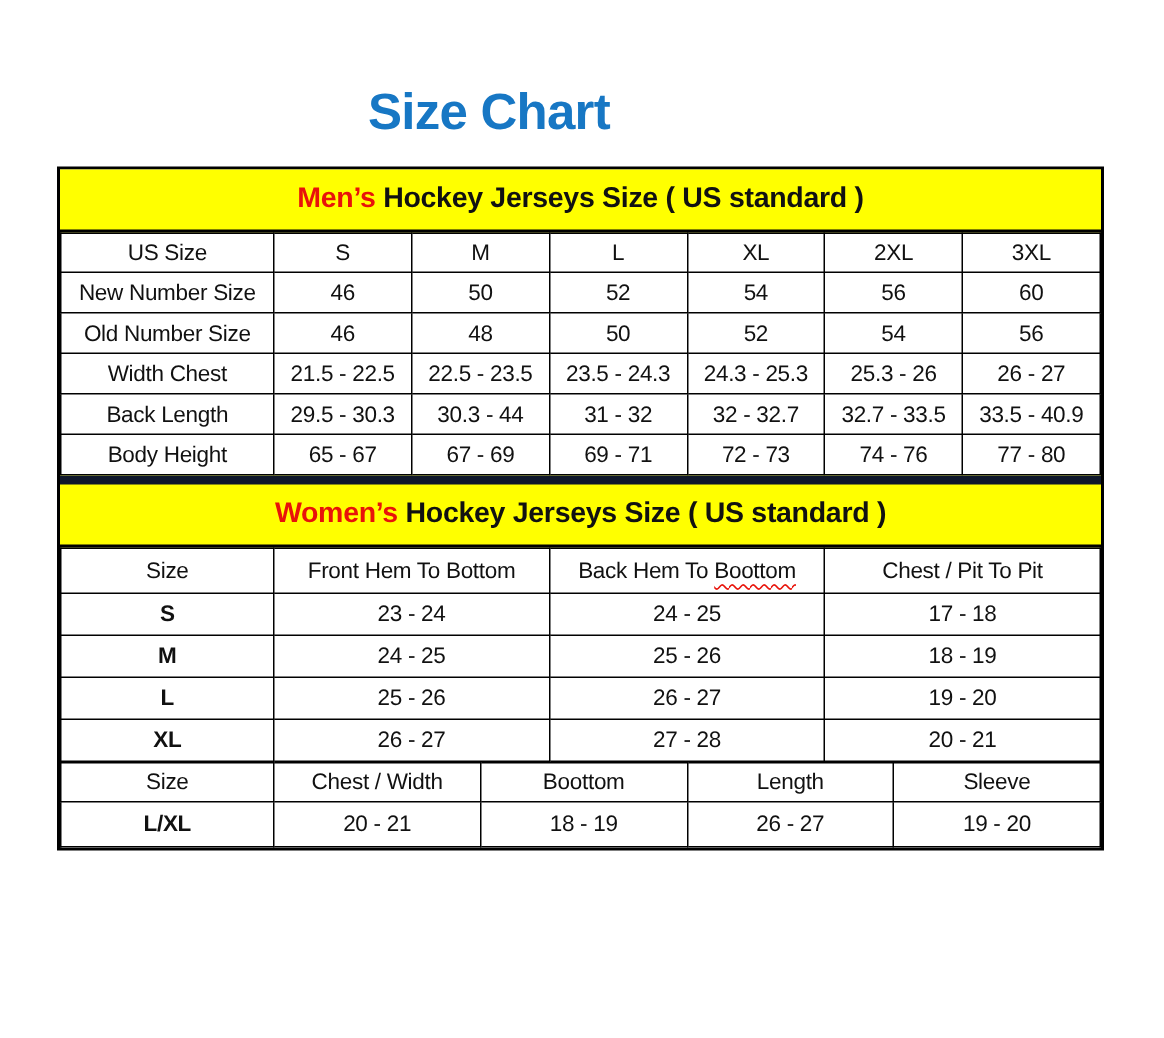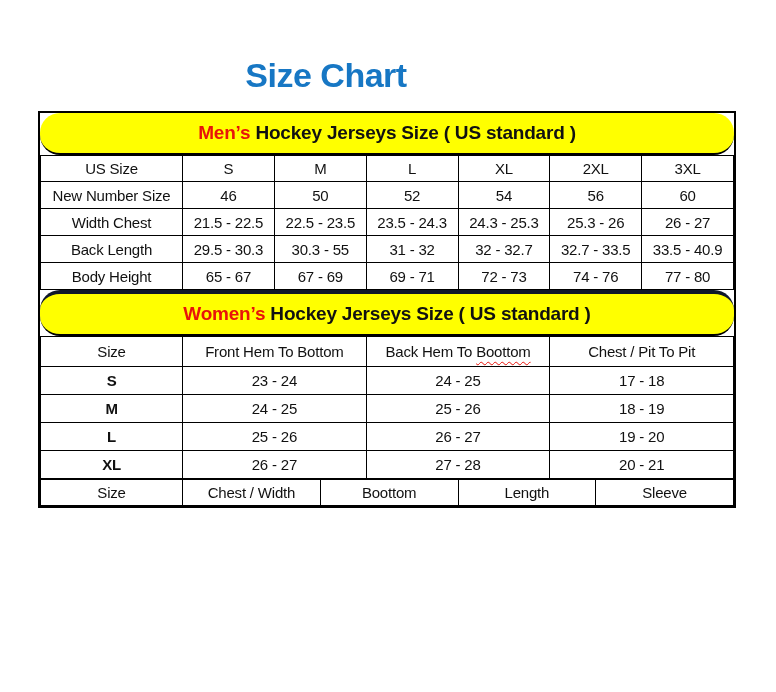--- a/index.html
+++ b/index.html
@@ -25,23 +25,22 @@
     border: 2px solid #000;
   }
   .banner {
     background: #ffff00;
     text-align: center;
     font-weight: bold;
     font-size: 19px;
     letter-spacing: -0.2px;
     padding: 9px 0;
     border-bottom: 2px solid #000;
-    border-radius: 20px;
-  }
-  .banner.mid { border-top: 4px solid #0f172a; text-align: center; }
+  }
+  .banner.mid { border-top: 6px solid #0f172a; text-align: center; }
   .banner .accent { color: #e8130a; }
   .banner .rest { color: #111; }
   table {
     width: 100%;
     border-collapse: collapse;
     table-layout: fixed;
   }
   th, td {
     border: 1px solid #000;
     text-align: center;
@@ -109,32 +108,41 @@
           <tr>
             <td class="lbl">New Number Size</td>
             <td>46</td>
             <td>50</td>
             <td>52</td>
             <td>54</td>
             <td>56</td>
             <td>60</td>
           </tr>
           <tr>
+            <td class="lbl">Old Number Size</td>
+            <td>46</td>
+            <td>48</td>
+            <td>50</td>
+            <td>52</td>
+            <td>54</td>
+            <td>56</td>
+          </tr>
+          <tr>
             <td class="lbl">Width Chest</td>
             <td>21.5 - 22.5</td>
             <td>22.5 - 23.5</td>
             <td>23.5 - 24.3</td>
             <td>24.3 - 25.3</td>
             <td>25.3 - 26</td>
             <td>26 - 27</td>
           </tr>
           <tr>
             <td class="lbl">Back Length</td>
             <td>29.5 - 30.3</td>
-            <td>30.3 - 55</td>
+            <td>30.3 - 44</td>
             <td>31 - 32</td>
             <td>32 - 32.7</td>
             <td>32.7 - 33.5</td>
             <td>33.5 - 40.9</td>
           </tr>
           <tr>
             <td class="lbl">Body Height</td>
             <td>65 - 67</td>
             <td>67 - 69</td>
             <td>69 - 71</td>
@@ -202,18 +210,25 @@
             <col class="col-data">
         </colgroup>
         <tbody>
           <tr class="hdr">
             <th>Size</th>
             <th>Chest / Width</th>
             <th>Boottom</th>
             <th>Length</th>
             <th>Sleeve</th>
           </tr>
+          <tr>
+            <td class="lbl-bold">L/XL</td>
+            <td>20 - 21</td>
+            <td>18 - 19</td>
+            <td>26 - 27</td>
+            <td>19 - 20</td>
+          </tr>
         </tbody>
       </table>
     </div>
 
   </div>
 </div>
 
 </body></html>

